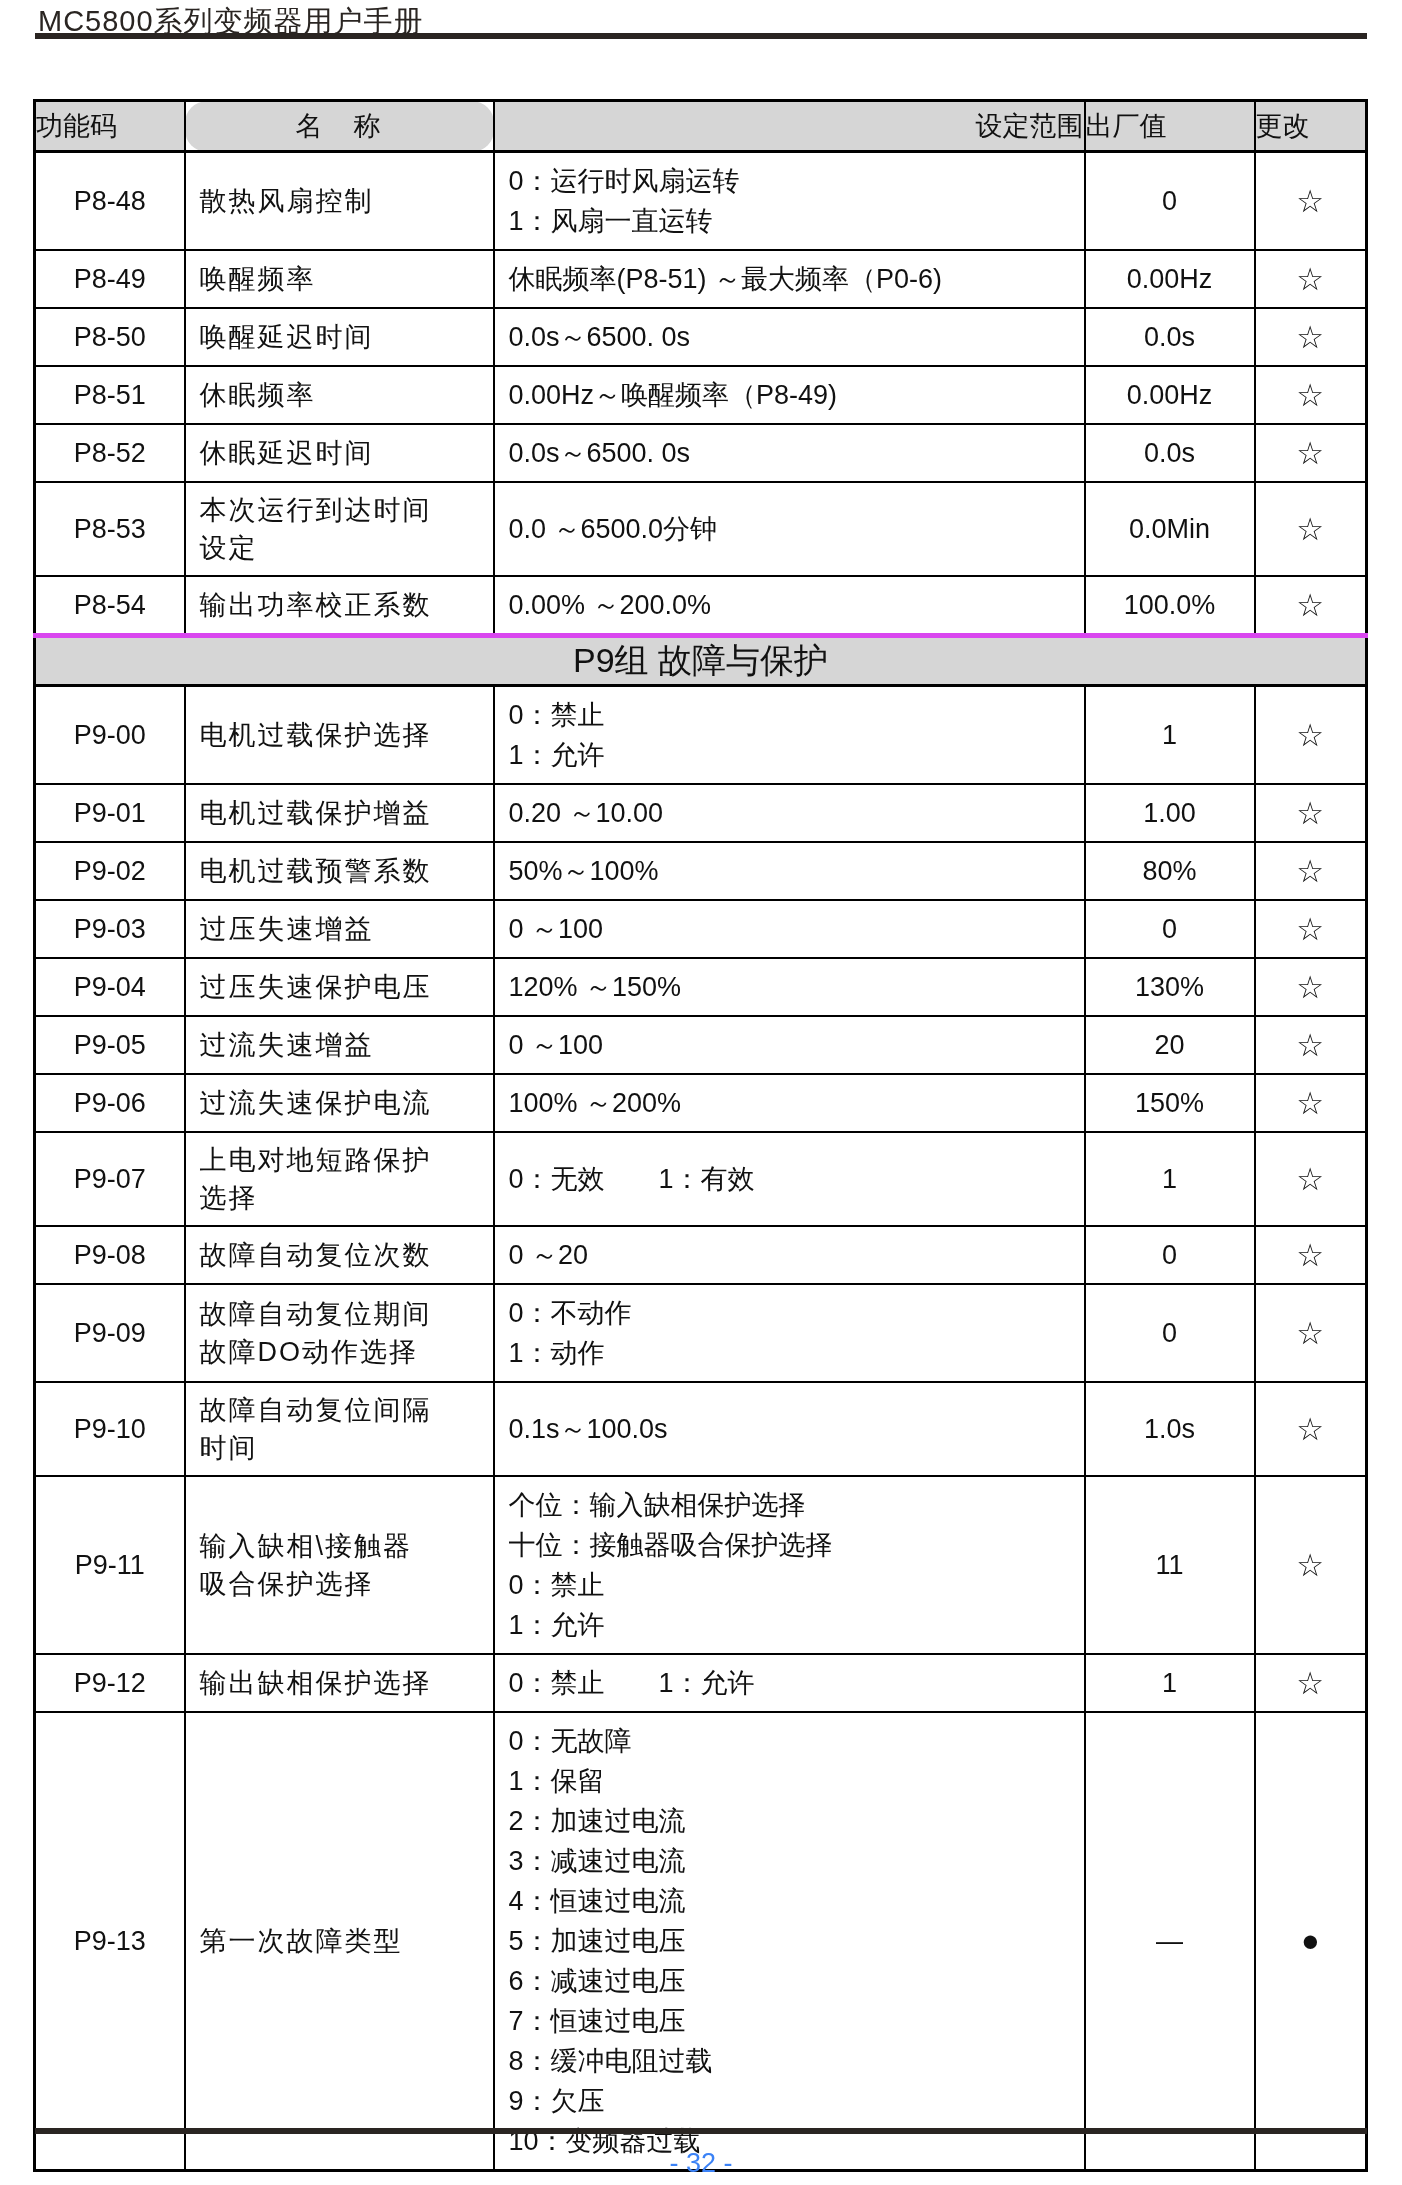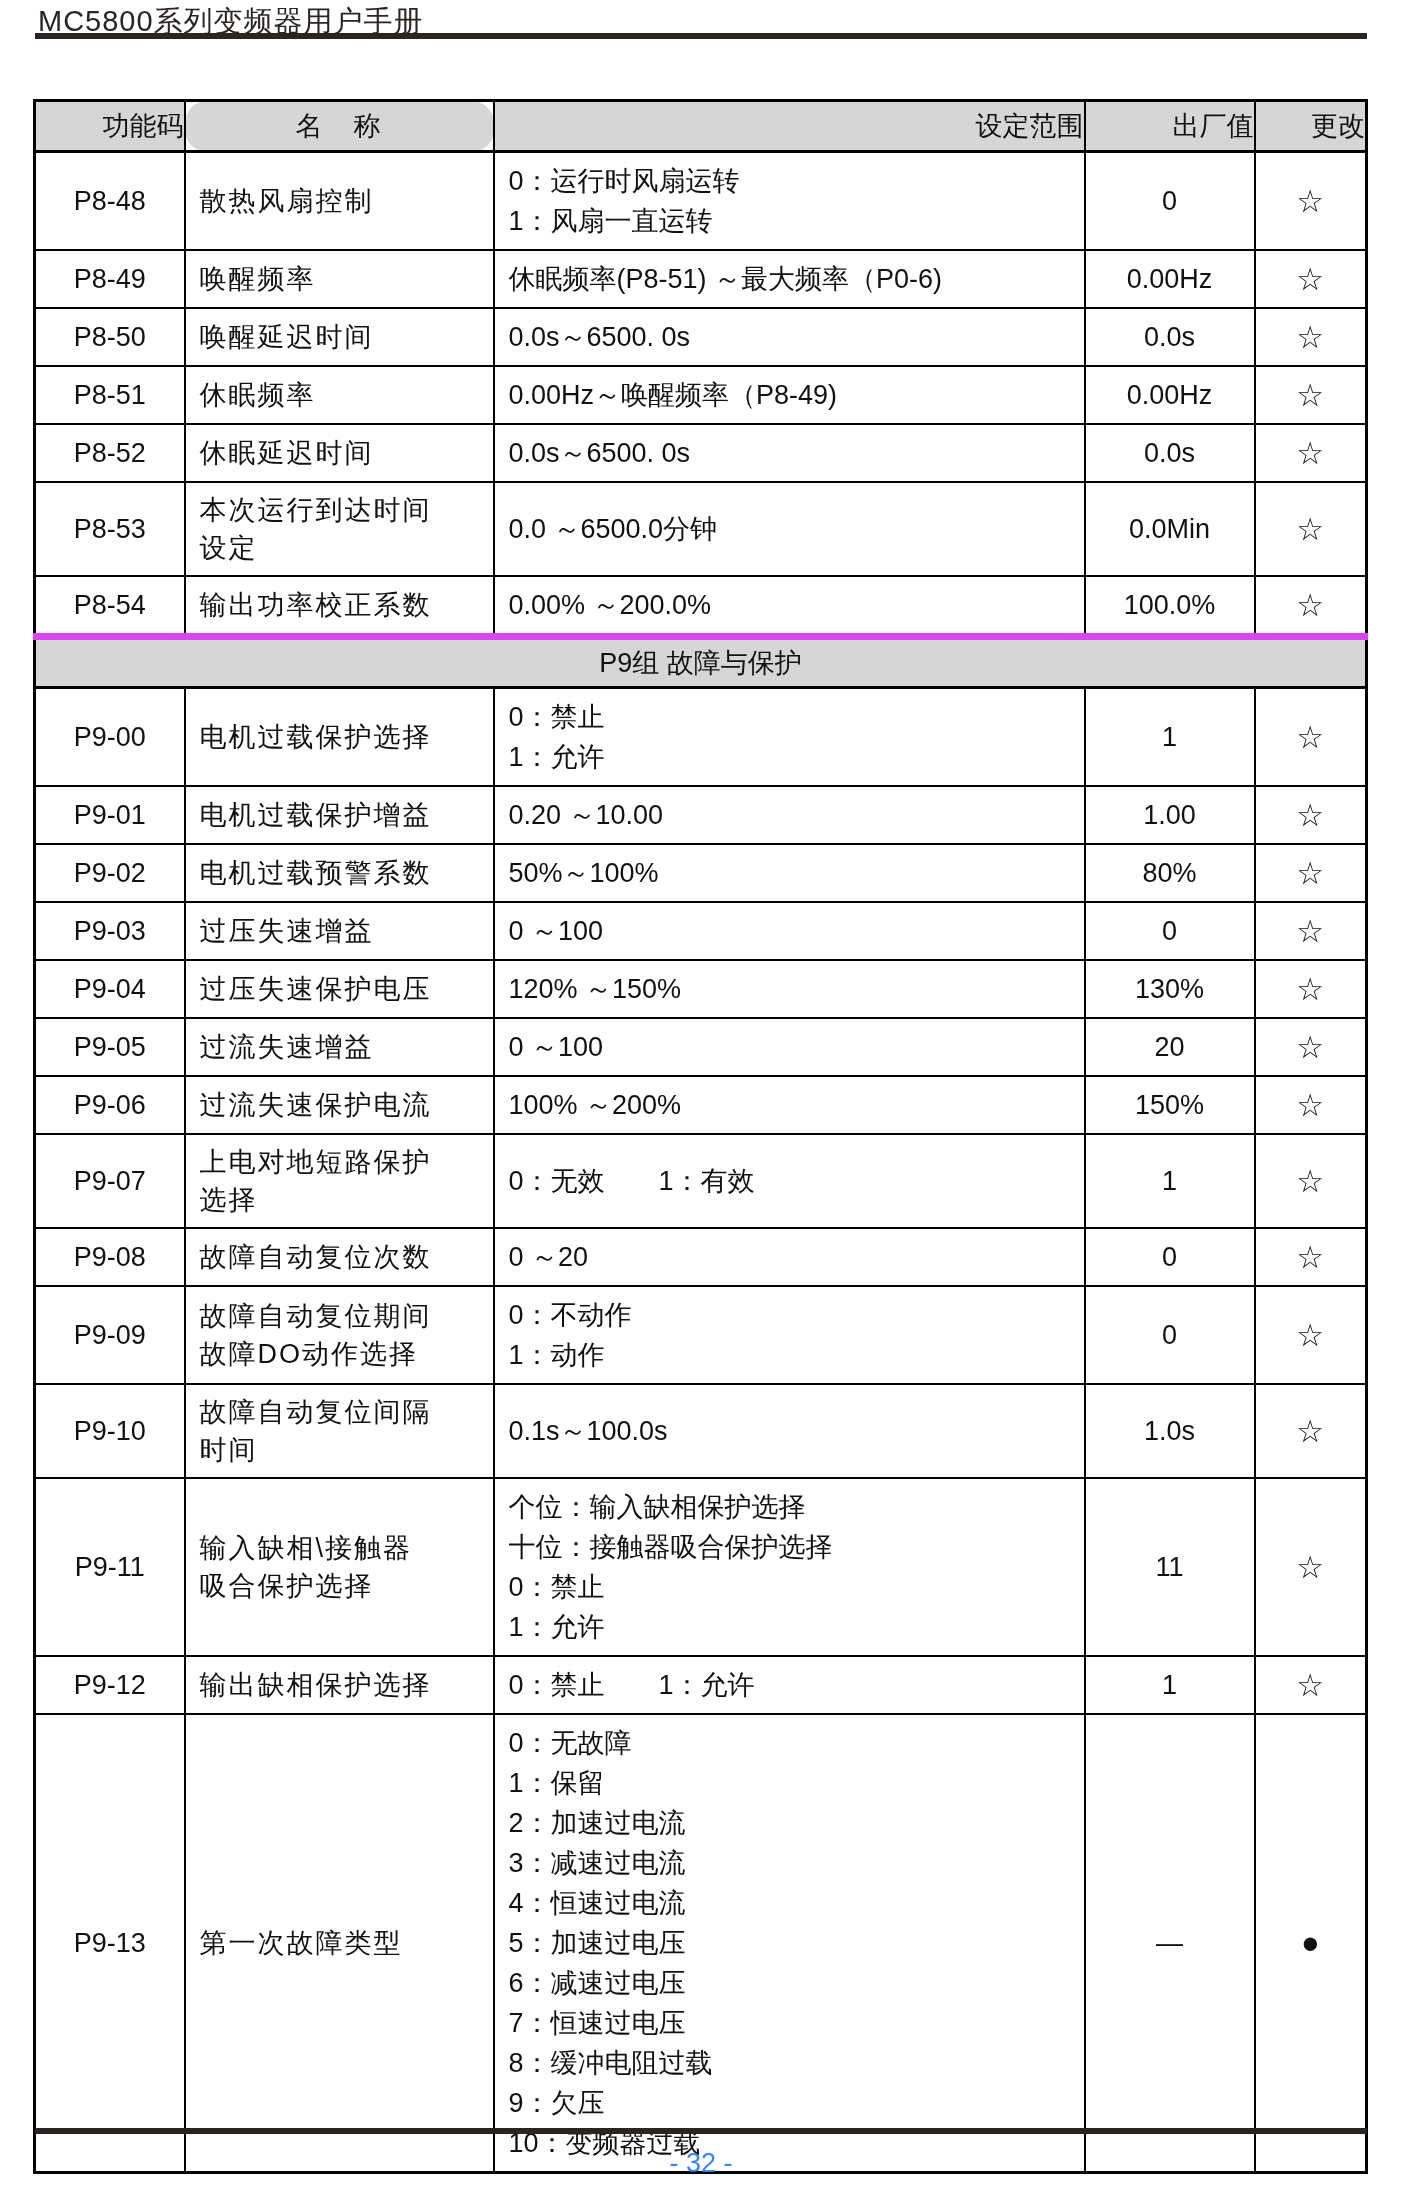--- a/index.html
+++ b/index.html
@@ -62,21 +62,21 @@
     border:2px solid #000000;
     vertical-align:middle;
     padding:0;
   }
   .param-table th{
     background:#d6d6d6;
     font-weight:400;
     height:48px;
     border-bottom:3px solid #000000;
   }
-  th.h-code, th.h-default, th.h-change{ text-align:right;margin-left:40px; }
+  th.h-code, th.h-default, th.h-change{ text-align:left;margin-left:40px; }
   th.h-name{ text-align:center; letter-spacing:2px;border-radius:22px; }
   th.h-range{ text-align:right; padding-left:14px; }
   td.c-code{
     text-align:center;
     white-space:nowrap;
   }
   td.c-name{
     text-align:left;
     padding:8px 24px 8px 14px;
     white-space:pre-line;
@@ -94,22 +94,22 @@
     white-space:nowrap;
   }
   td.c-change{
     text-align:center;
     font-size:31px;
   }
   td.section-cell{
     background:#d6d6d6;
     text-align:center;
     height:46px;
-    font-size:27px;
-    border-top:7px solid #d946ef;
+    font-size:34px;
+    border-top:5px solid #d946ef;
     border-bottom:3px solid #000000;
   }
 </style>
 </head>
 <body>
 
 <div class="page">
 
   <div class="doc-title">MC5800系列变频器用户手册</div>
   <div class="header-rule"></div>

